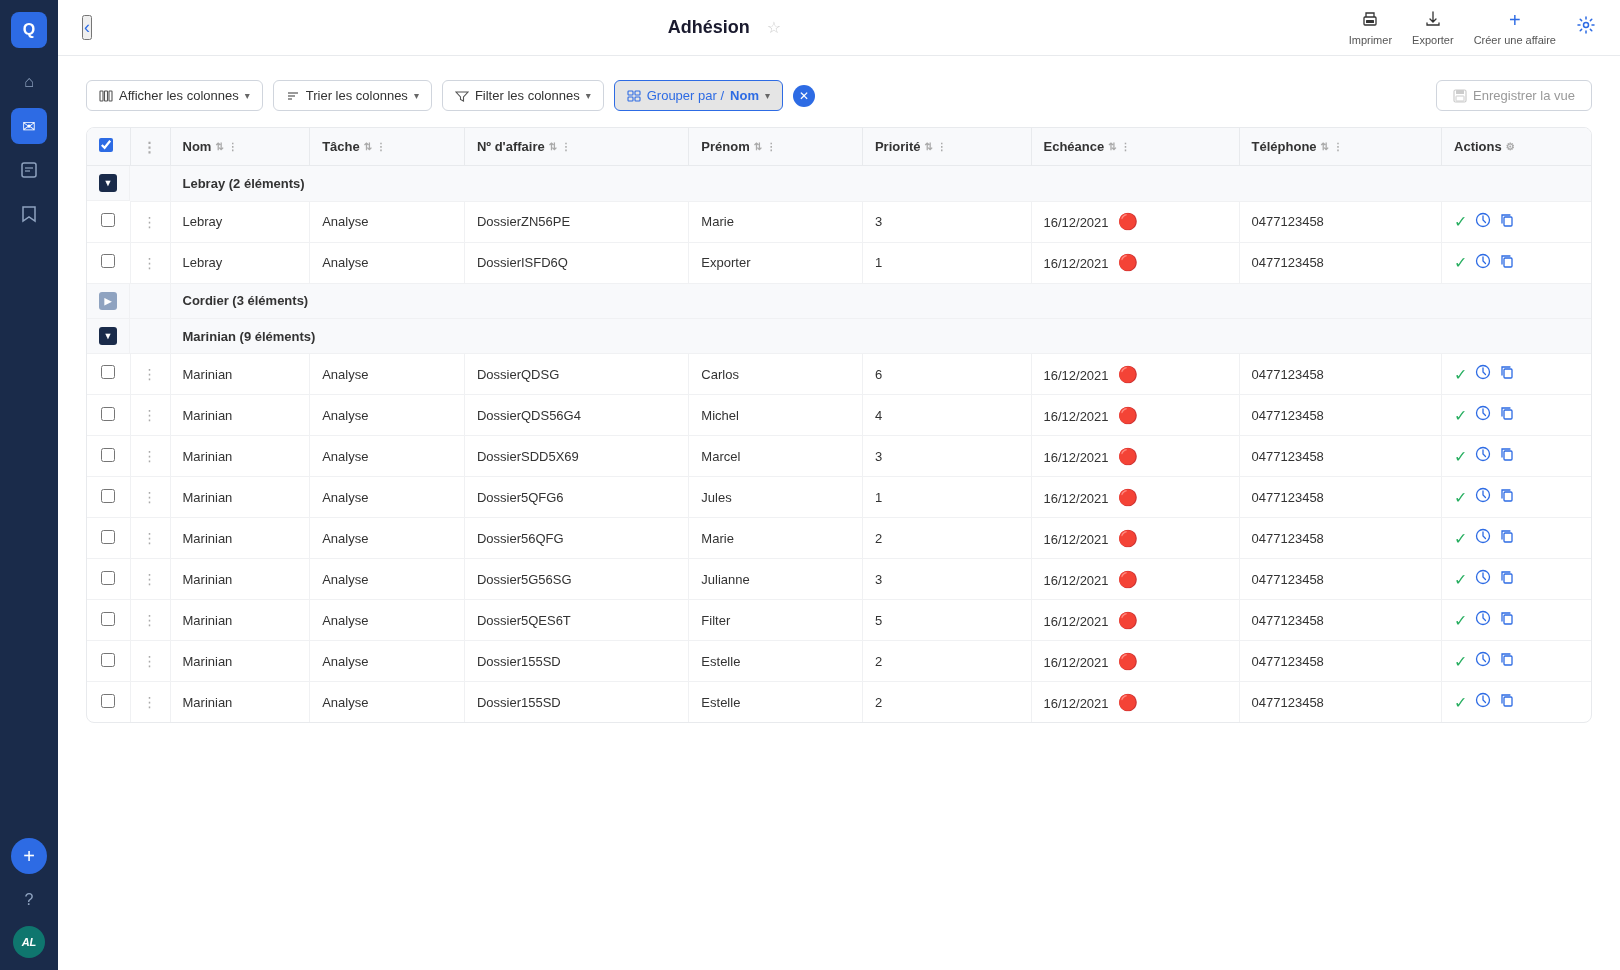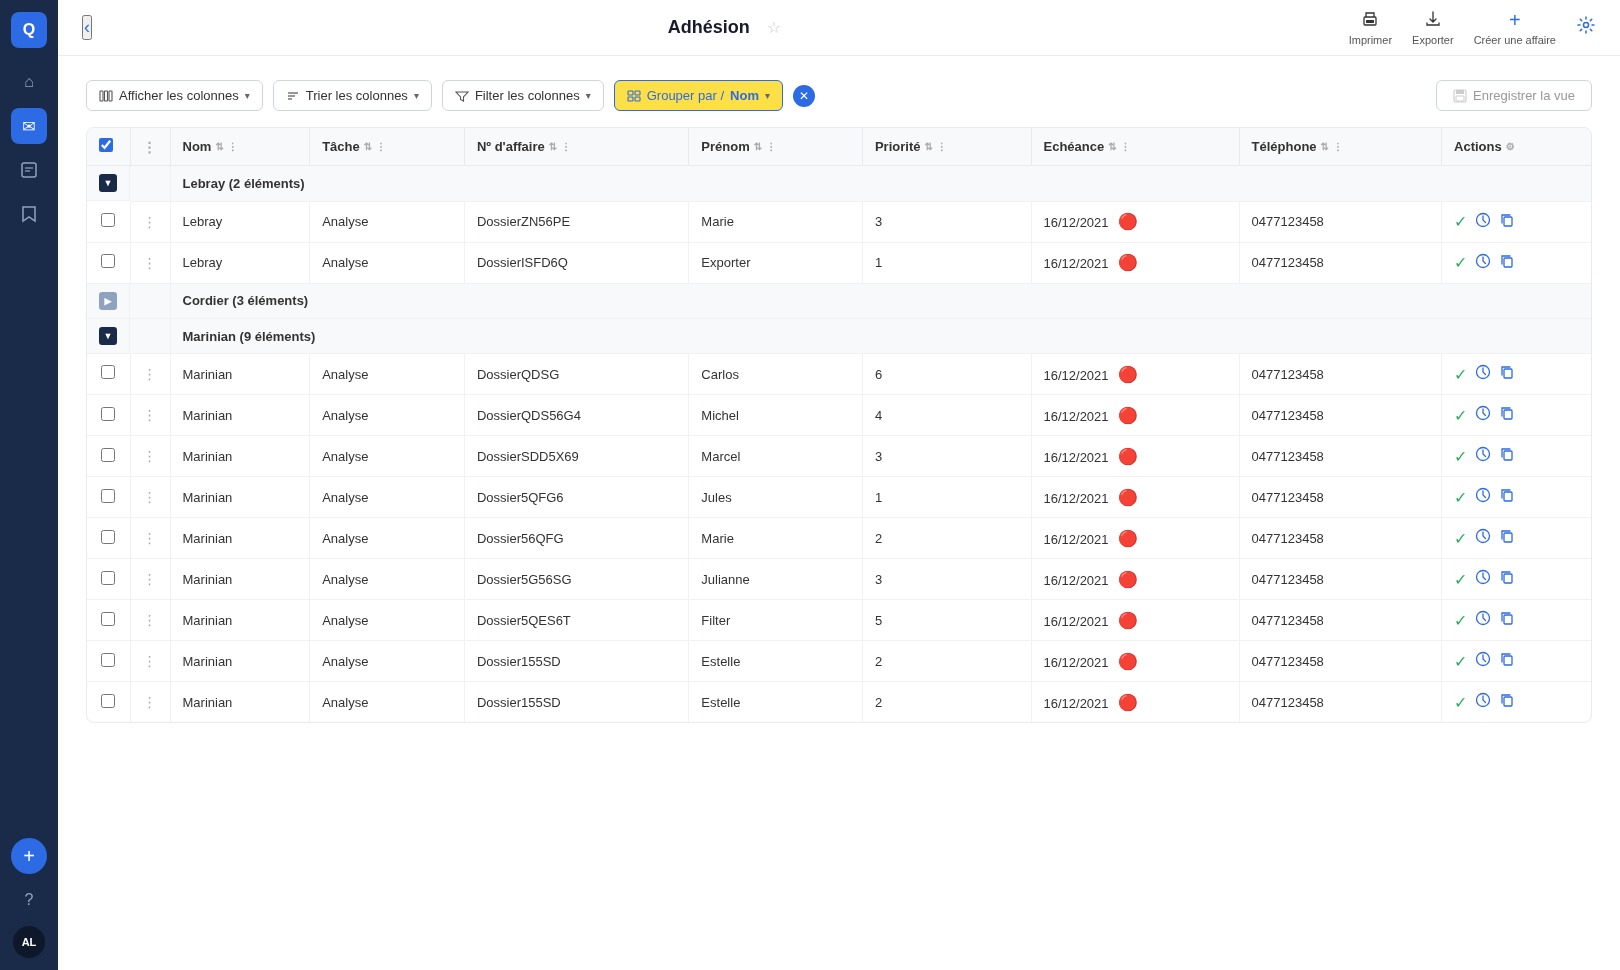--- a/index.html
+++ b/index.html
@@ -38,24 +38,24 @@
     }
     .sidebar-bottom {
       margin-top: auto;
       display: flex;
       flex-direction: column;
       align-items: center;
       gap: 8px;
     }
     .avatar {
       width: 32px; height: 32px;
-      background: #0f172a;
+      background: #0f766e;
       border-radius: 50%;
       display: flex; align-items: center; justify-content: center;
-      color: white; font-size: 11px; font-weight: bold;
+      color: white; font-size: 11px; font-weight: bold; font-style: italic;
     }
 
     
     .main {
       flex: 1;
       display: flex;
       flex-direction: column;
       overflow: hidden;
     }
 
@@ -145,21 +145,21 @@
       border-radius: 6px;
       background: white;
       color: #333;
       font-size: 13px;
       cursor: pointer;
       white-space: nowrap;
     }
     .toolbar-btn .caret { font-size: 10px; color: #666; }
     .toolbar-btn.active-filter {
       border-color: #2d6be4;
-      background: #fde047;
+      background: #e5e5e5;
       color: #2d6be4;
     }
     .filter-close {
       width: 22px; height: 22px;
       border-radius: 50%;
       background: #2d6be4;
       color: white;
       display: flex; align-items: center; justify-content: center;
       font-size: 12px;
       cursor: pointer;

